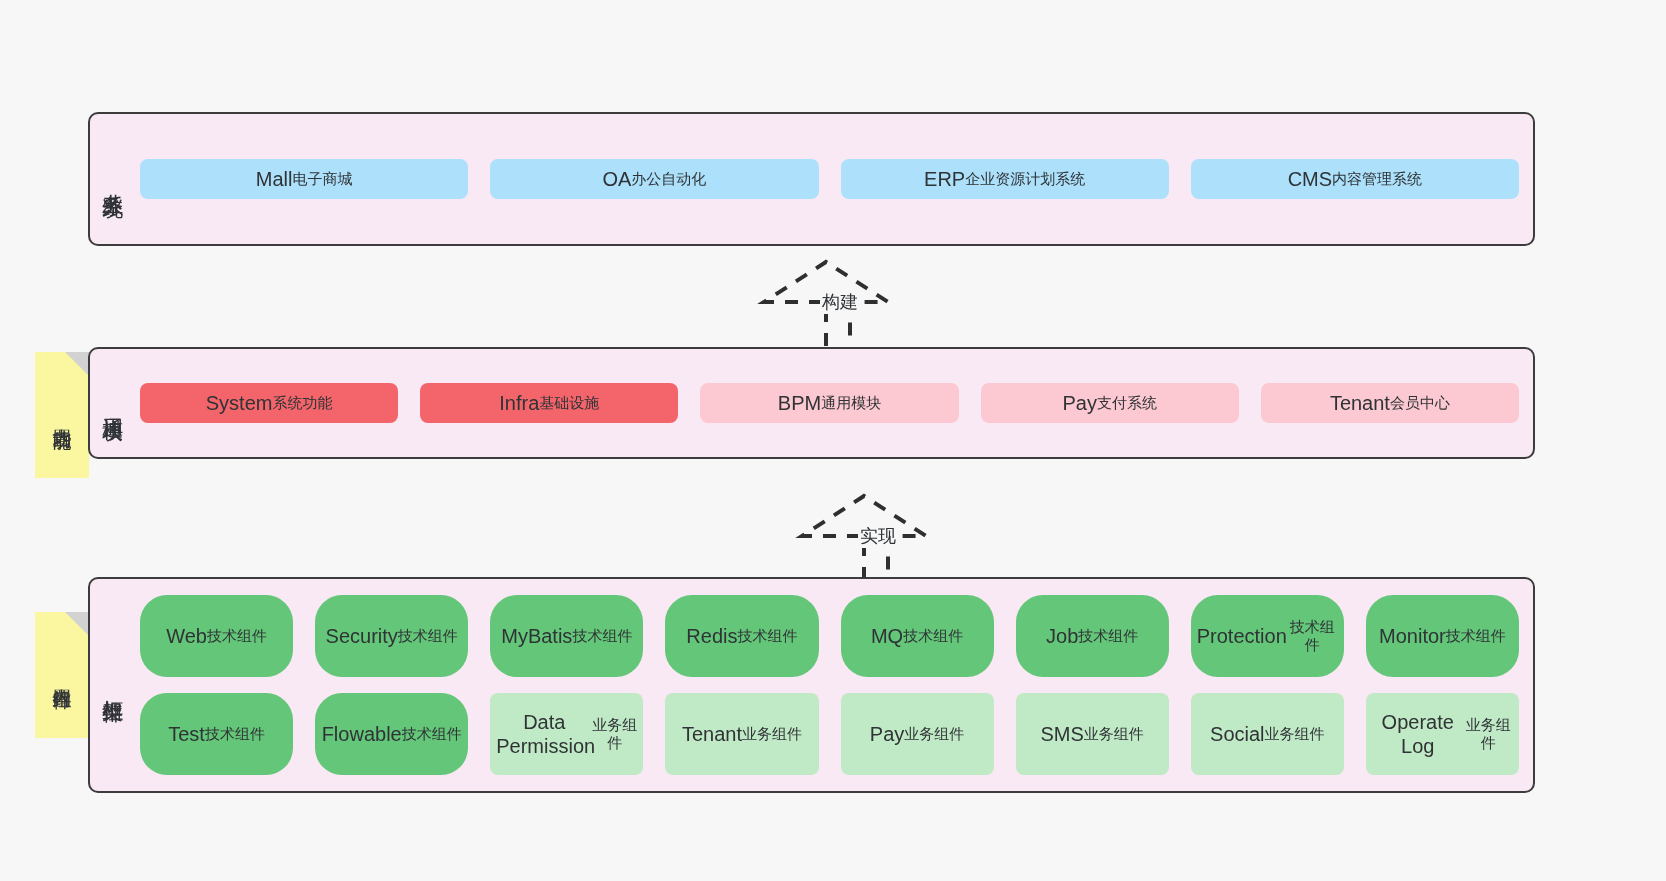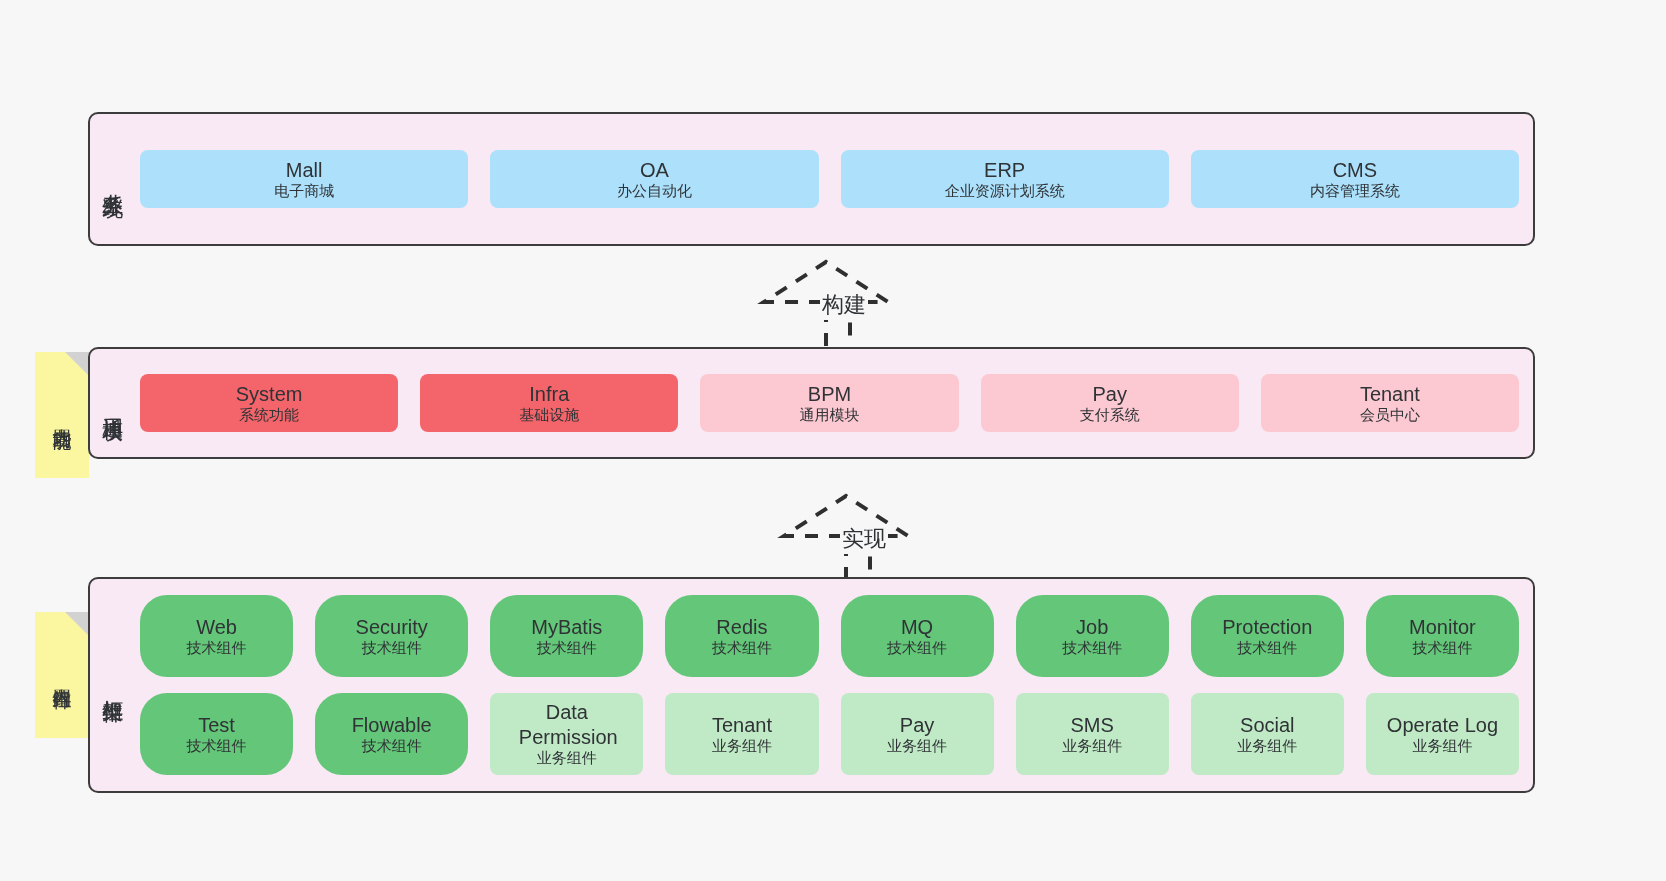--- a/index.html
+++ b/index.html
@@ -62,21 +62,21 @@
     display: flex;
     gap: 22px;
     align-items: stretch;
   }
 
   
   .card {
     flex: 1 1 0;
     border-radius: 8px;
     display: flex;
-    flex-direction: column;
+    flex-direction: row;
     align-items: center;
     justify-content: center;
     text-align: center;
     line-height: 1.22;
     padding: 8px 6px;
     box-sizing: border-box;
     color: #2f3336;
   }
   .card .t1 { font-size: 20px; }
   .card .t2 { font-size: 15px; }
@@ -113,21 +113,21 @@
     border-left: 24px solid transparent;
   }
 
   
   .arrow {
     position: absolute;
   }
   .arrow svg { display: block; overflow: visible; }
   .arrow-label {
     position: absolute;
-    font-size: 22px;
+    font-size: 18px;
     color: #2f3336;
     background: #f7f7f7;
     padding: 0 2px;
     white-space: nowrap;
     user-select: none;
   }
 </style>
 </head>
 <body>
 
@@ -190,21 +190,21 @@
           <span class="t2">支付系统</span>
         </div>
         <div class="card c-pink">
           <span class="t1">Tenant</span>
           <span class="t2">会员中心</span>
         </div>
       </div>
     </div>
   </div>
 
-  <div class="arrow" style="left:780px; top:492px; width:140px; height:88px;">
+  <div class="arrow" style="left:798px; top:492px; width:140px; height:88px;">
     <svg width="140" height="88" viewBox="0 0 140 88">
       <path d="M 66 88 L 66 44 L 4 44 L 66 4 L 128 44 L 90 44 L 90 88" fill="none" stroke="#2f2f2f" stroke-width="4" stroke-dasharray="13 11" stroke-linecap="butt" stroke-linejoin="miter"></path>
     </svg>
     <div class="arrow-label" style="left:60px; top:32px;">实现</div>
   </div>
 
   <div class="note" style="left:35px; top:612px; width:54px; height:126px;">
     <span class="fold"></span>
     <span>内置组件</span>
   </div>

